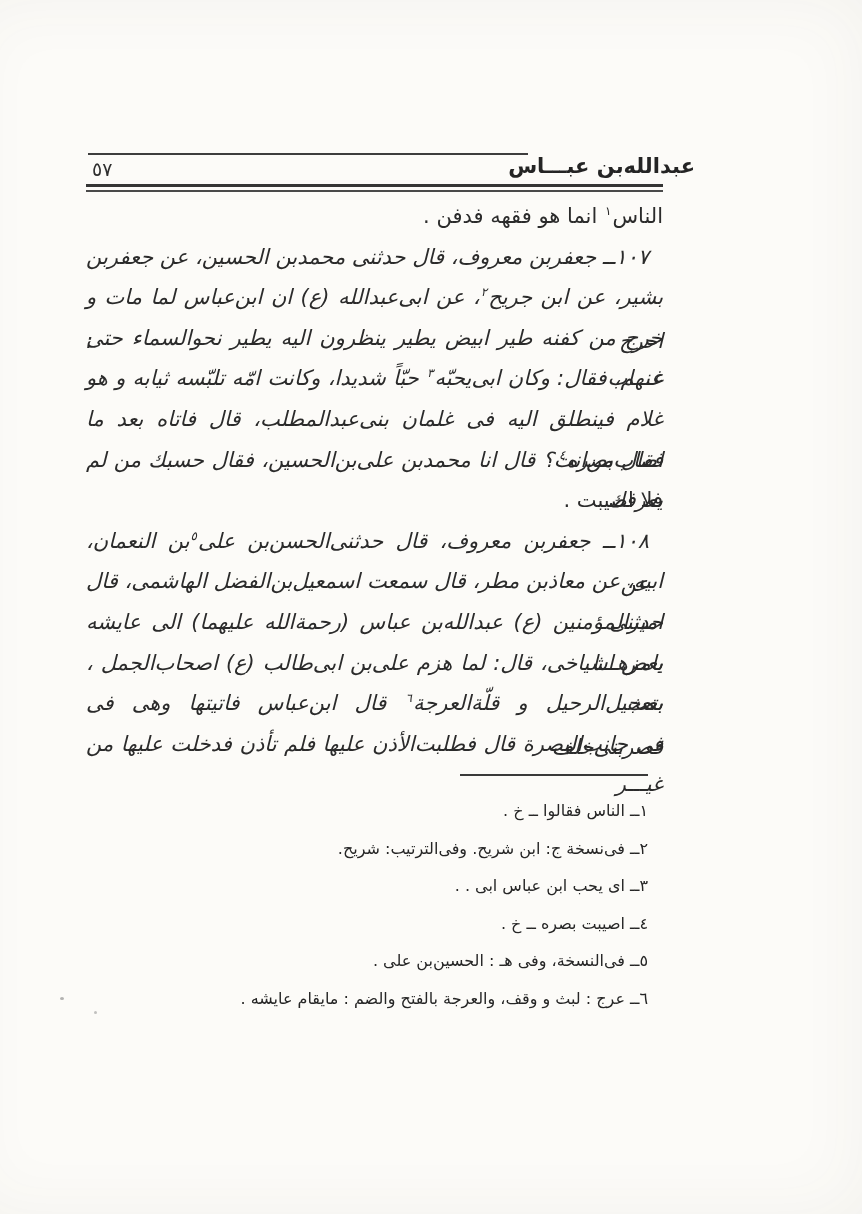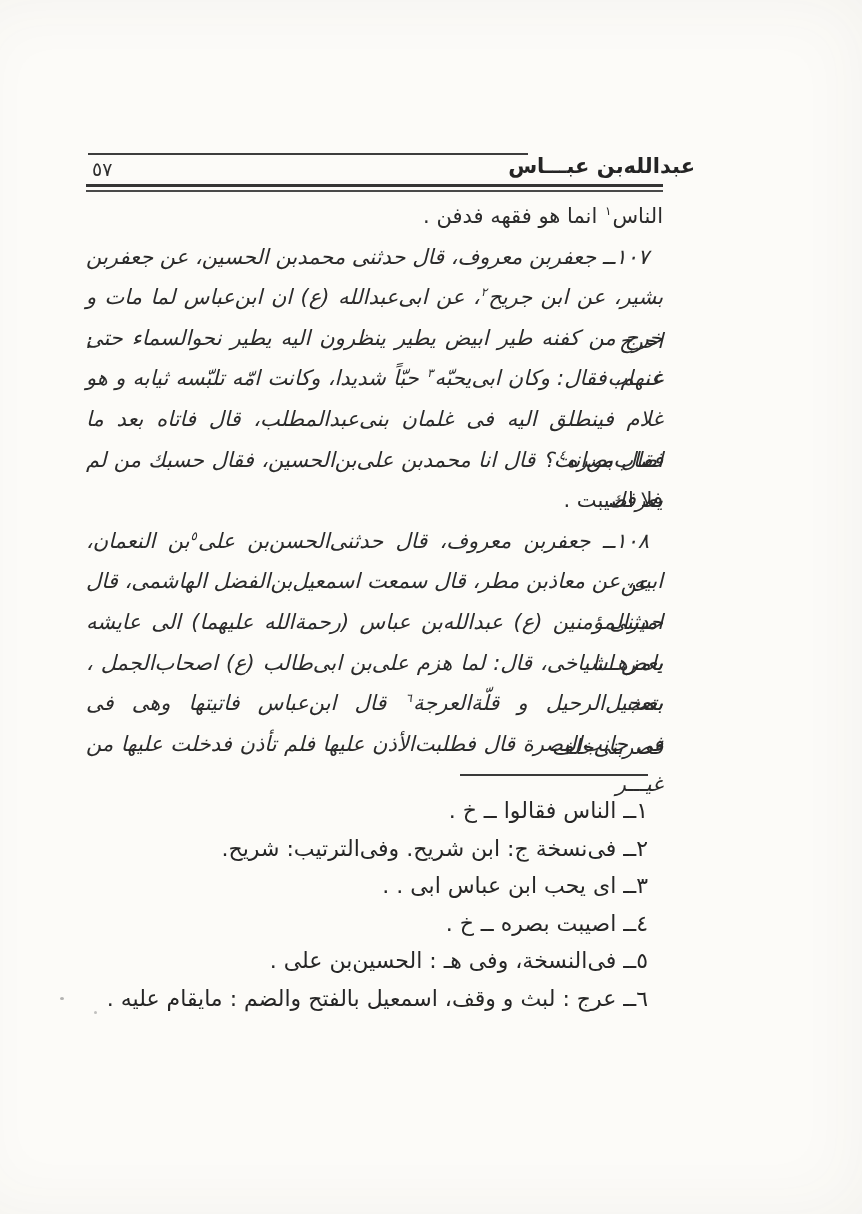--- a/index.html
+++ b/index.html
@@ -35,21 +35,21 @@
   .line{
     height:40.6px;line-height:40.6px;
   }
   .line.just{text-align:justify;text-align-last:justify;font-style:italic;}
   .line.indent{padding-right:14px;}
   .sup{font-size:12px;position:relative;top:-8px;padding:0 1px;}
   
   .fn-sep{position:absolute;right:214px;top:774px;width:188px;height:2px;background:#3a3a3a;}
   .fns{
     position:absolute;right:214px;top:792px;width:434px;
-    direction:rtl;font-size:22px;color:#262626;
+    direction:rtl;font-size:16px;color:#262626;
     overflow:visible;
   }
   .fn-line{height:37.6px;line-height:37.6px;text-align:right;white-space:nowrap;}
   
   .speck{position:absolute;background:#777;border-radius:50%;}
   .s1{left:92px;top:997px;width:4px;height:3px;opacity:.55;}
   .s2{left:126px;top:1011px;width:3px;height:3px;opacity:.45;}
 </style>
 </head>
 <body>
@@ -86,18 +86,18 @@
       </div>
     </div>
 
   <div class="fn-sep"></div>
   <div class="fns">
       <div class="fn-line">١ــ الناس فقالوا ــ خ .</div>
       <div class="fn-line">٢ــ فى‌نسخة ج: ابن شريح. وفى‌الترتيب: شريح.</div>
       <div class="fn-line">٣ــ اى يحب ابن عباس ابى . .</div>
       <div class="fn-line">٤ــ اصيبت بصره ــ خ .</div>
       <div class="fn-line">٥ــ فى‌النسخة، وفى هـ : الحسين‌بن على .</div>
-      <div class="fn-line">٦ــ عرج : لبث و وقف، اسمعيل بالفتح والضم : مايقام عليه .</div>
+      <div class="fn-line">٦ــ عرج : لبث و وقف، والعرجة بالفتح والضم : مايقام عايشه .</div>
     </div>
 
   <div class="speck s1"></div>
   <div class="speck s2"></div>
 </div>
 
 </body></html>

